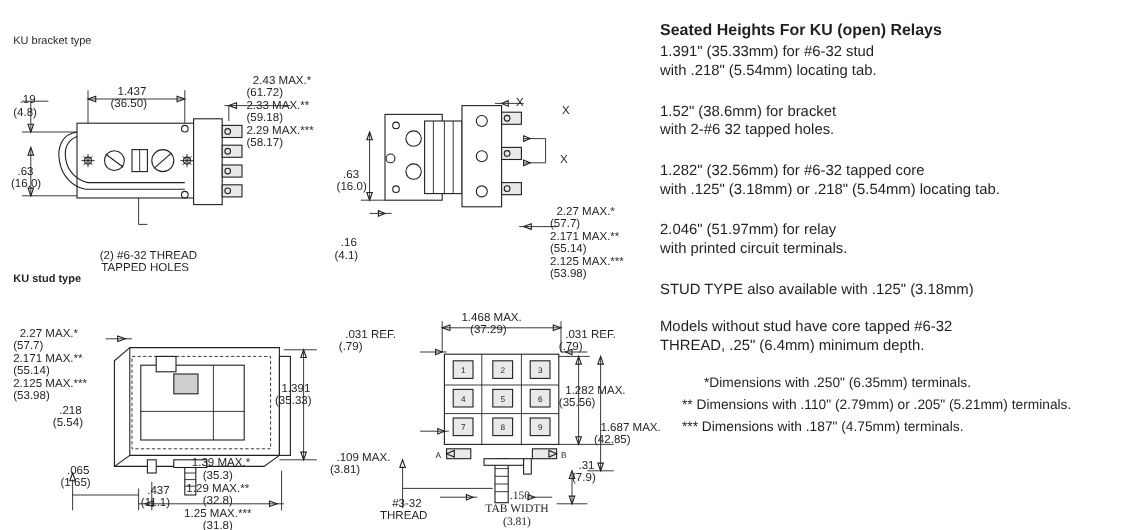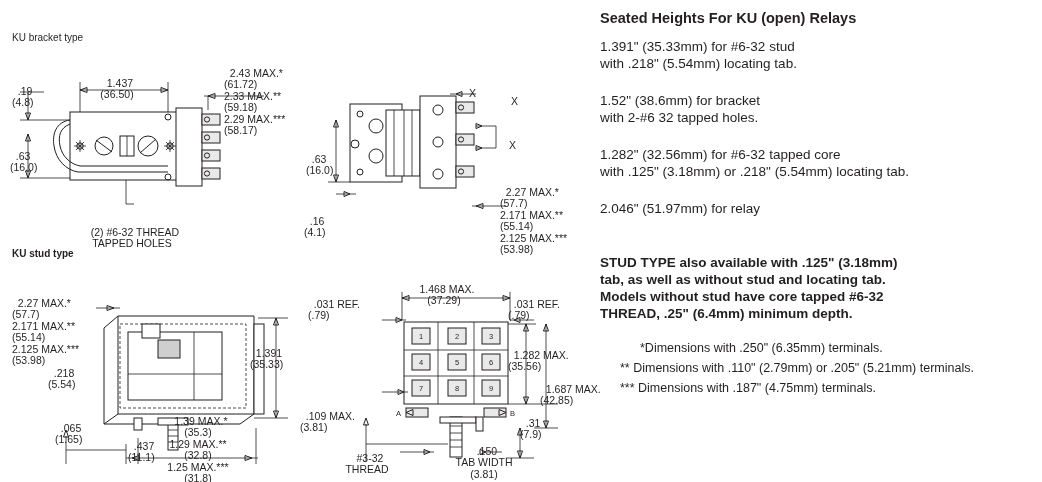--- a/index.html
+++ b/index.html
@@ -343,40 +343,40 @@
 </div>
 <div class="abs dim" style="left:508px;top:338px;">
   <span>1.282 MAX.</span><br><span>(35.56)</span>
 </div>
 <div class="abs dim" style="left:528px;top:372px;margin-left:12px;">
   <span>1.687 MAX.</span><br><span>(42.85)</span>
 </div>
 <div class="abs dim" style="left:520px;top:406px;">
   <span>.31</span><br><span>(7.9)</span>
 </div>
-<div class="abs dim center" style="left:449px;top:434px;width:70px;">
+<div class="abs dim center" style="left:435px;top:434px;width:70px;font-family:Liberation Serif, serif;">
   <span>.150</span><br><span>TAB WIDTH</span><br><span>(3.81)</span>
 </div>
 <div class="abs dim center" style="left:332px;top:441px;width:70px;">
   <span>#3-32</span><br><span>THREAD</span>
 </div>
 
-<div class="abs right-title" style="left:600px;top:10px;">Seated Heights For KU (open) Relays</div>
+<div class="abs right-title" style="left:600px;top:20px;">Seated Heights For KU (open) Relays</div>
 
 <div class="abs right-para" style="left:600px;top:38px;">
   <span>1.391" (35.33mm) for #6-32 stud</span><br><span>with .218" (5.54mm) locating tab.</span>
 </div>
 <div class="abs right-para" style="left:600px;top:92px;">
   <span>1.52" (38.6mm) for bracket</span><br><span>with 2-#6 32 tapped holes.</span>
 </div>
 <div class="abs right-para" style="left:600px;top:146px;">
   <span>1.282" (32.56mm) for #6-32 tapped core</span><br><span>with .125" (3.18mm) or .218" (5.54mm) locating tab.</span>
 </div>
 <div class="abs right-para" style="left:600px;top:200px;">
-  <span>2.046" (51.97mm) for relay</span><br>
-</div>
-<div class="abs right-para" style="left:600px;top:254px;font-weight:bold;">
-  <span>STUD TYPE also available with .125" (3.18mm)</span><br><span>tab, as well as without stud and locating tab.</span><br><span>Models without stud have core tapped #6-32</span><br><span>THREAD, .25" (6.4mm) minimum depth.</span>
+  <span>2.046" (51.97mm) for relay</span><br><span>with printed circuit terminals.</span>
+</div>
+<div class="abs right-para" style="left:600px;top:254px;">
+  <span>STUD TYPE also available with .125" (3.18mm)</span><br><br><span>Models without stud have core tapped #6-32</span><br><span>THREAD, .25" (6.4mm) minimum depth.</span>
 </div>
 
 <div class="abs right-note" style="left:640px;top:340px;">*Dimensions with .250" (6.35mm) terminals.</div>
 <div class="abs right-note" style="left:620px;top:360px;">** Dimensions with .110" (2.79mm) or .205" (5.21mm) terminals.</div>
 <div class="abs right-note" style="left:620px;top:380px;">*** Dimensions with .187" (4.75mm) terminals.</div>
 
 </body></html>

